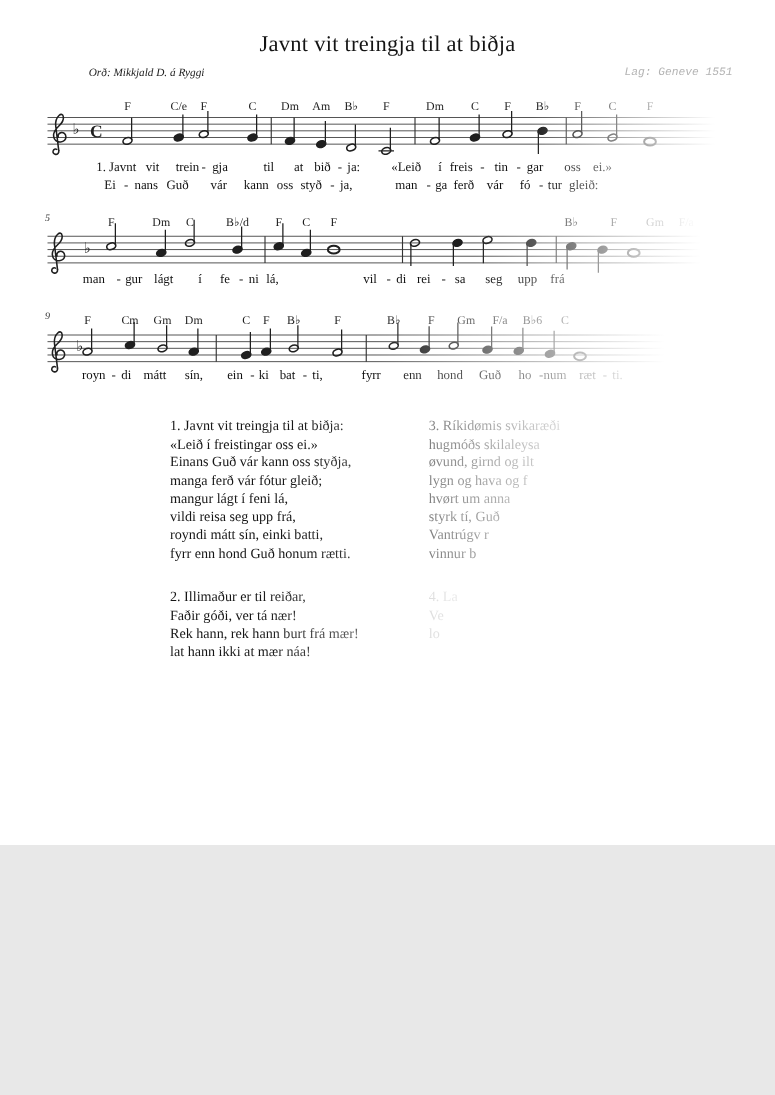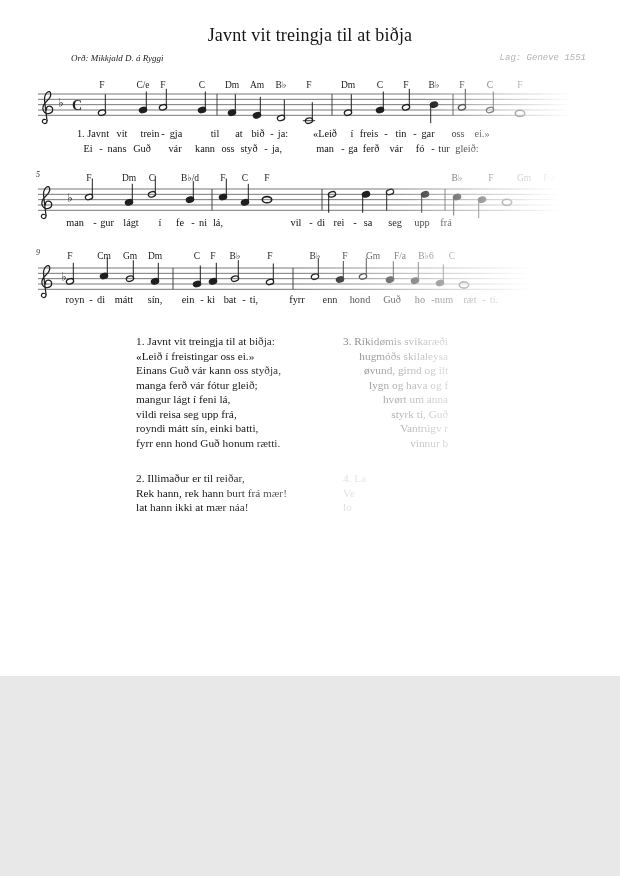--- a/index.html
+++ b/index.html
@@ -280,24 +280,25 @@
         <div>«Leið í freistingar oss ei.»</div>
         <div>Einans Guð vár kann oss styðja,</div>
         <div>manga ferð vár fótur gleið;</div>
         <div>mangur lágt í feni lá,</div>
         <div>vildi reisa seg upp frá,</div>
         <div>royndi mátt sín, einki batti,</div>
         <div>fyrr enn hond Guð honum rætti.</div>
       </div>
       <div class="verse-group" style="left: 136px; top: 471px; opacity: 1; mask-image: linear-gradient(90deg, rgb(0, 0, 0) 0px, rgb(0, 0, 0) 70px, rgba(0, 0, 0, 0) 310px);">
         <div>2. Illimaður er til reiðar,</div>
+        <div>Faðir góði, ver tá nær!</div>
         <div>Rek hann, rek hann burt frá mær!</div>
         <div>lat hann ikki at mær náa!</div>
       </div>
-      <div class="verse-group" style="left: 343px; top: 334px; opacity: 0.55; mask-image: linear-gradient(90deg, rgb(0, 0, 0) 0px, rgb(0, 0, 0) 0px, rgba(0, 0, 0, 0) 150px); text-align: right;">
+      <div class="verse-group" style="left: 343px; top: 334px; opacity: 0.55; mask-image: linear-gradient(90deg, rgb(0, 0, 0) 0px, rgb(0, 0, 0) 0px, rgba(0, 0, 0, 0) 150px);">
         <div>3. Ríkidømis svikaræði</div>
         <div>hugmóðs skilaleysa</div>
         <div>øvund, girnd og ilt</div>
         <div>lygn og hava og f</div>
         <div>hvørt um anna</div>
         <div>styrk tí, Guð</div>
         <div>Vantrúgv r</div>
         <div>vinnur b</div>
       </div>
       <div class="verse-group" style="left: 343px; top: 471px; opacity: 0.14; mask-image: linear-gradient(90deg, rgb(0, 0, 0) 0px, rgb(0, 0, 0) 0px, rgba(0, 0, 0, 0) 70px);">

